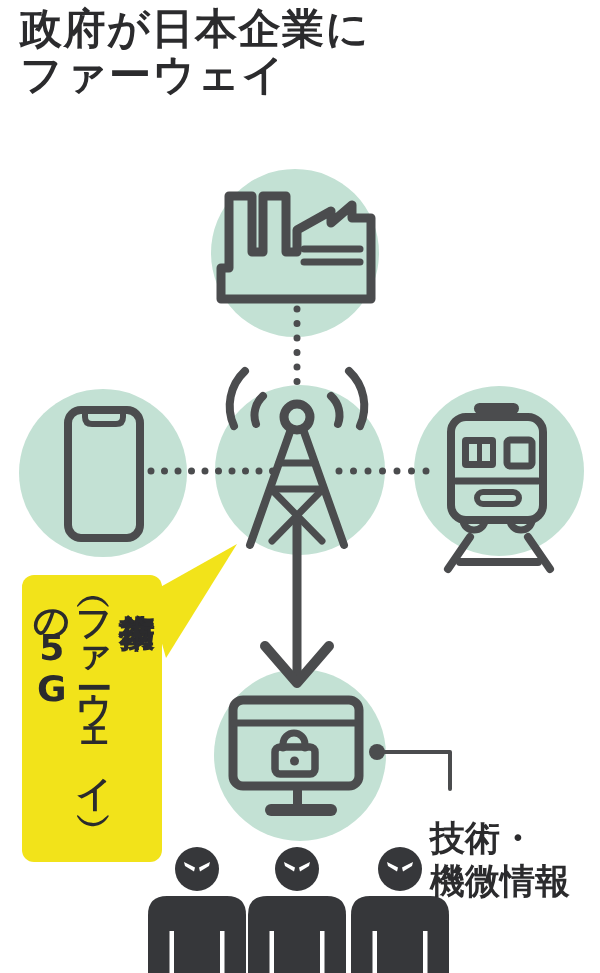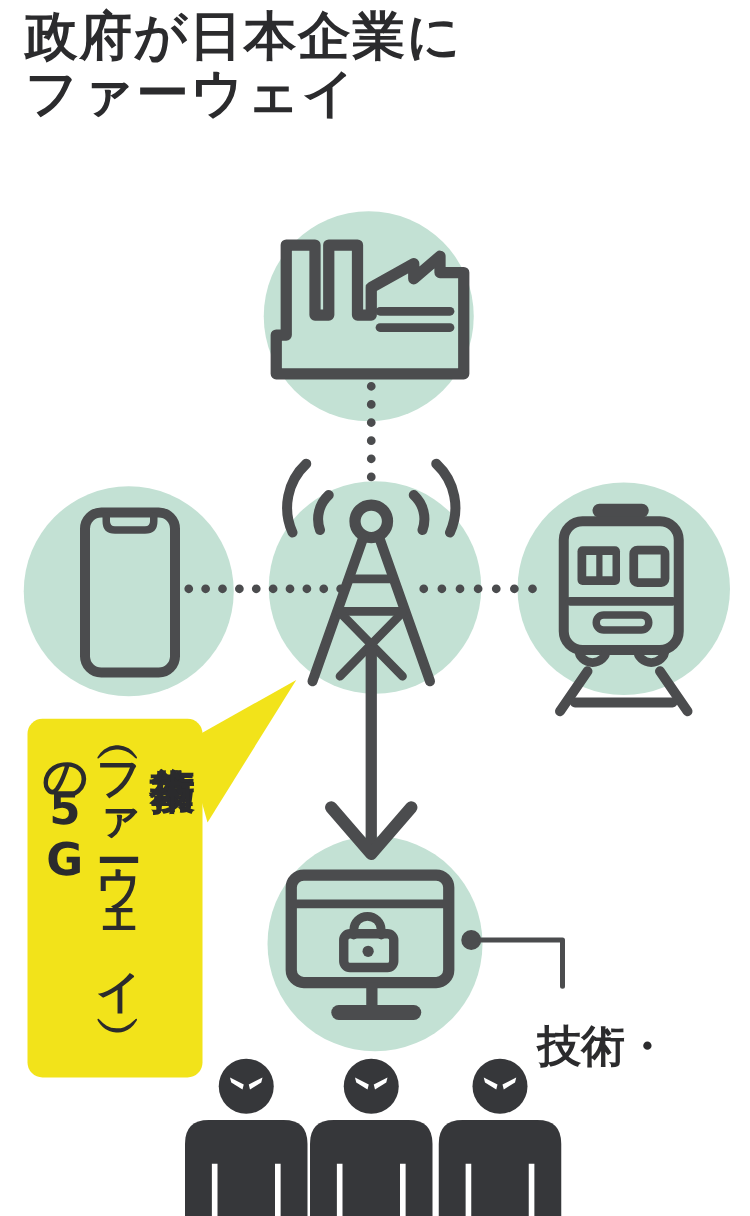--- a/index.html
+++ b/index.html
@@ -156,15 +156,16 @@
   </div>
 
   <div class="bubble-text">
     <span class="vline">華為技術</span>
     <span class="vline">（ファーウェイ）</span>
     <span class="vline"><span>の</span><span class="upright">5G</span></span>
   </div>
 
   <div class="callout-label">
     <div>技術・</div>
+    <div>機微情報</div>
   </div>
 
 </div>
 
 </body></html>

